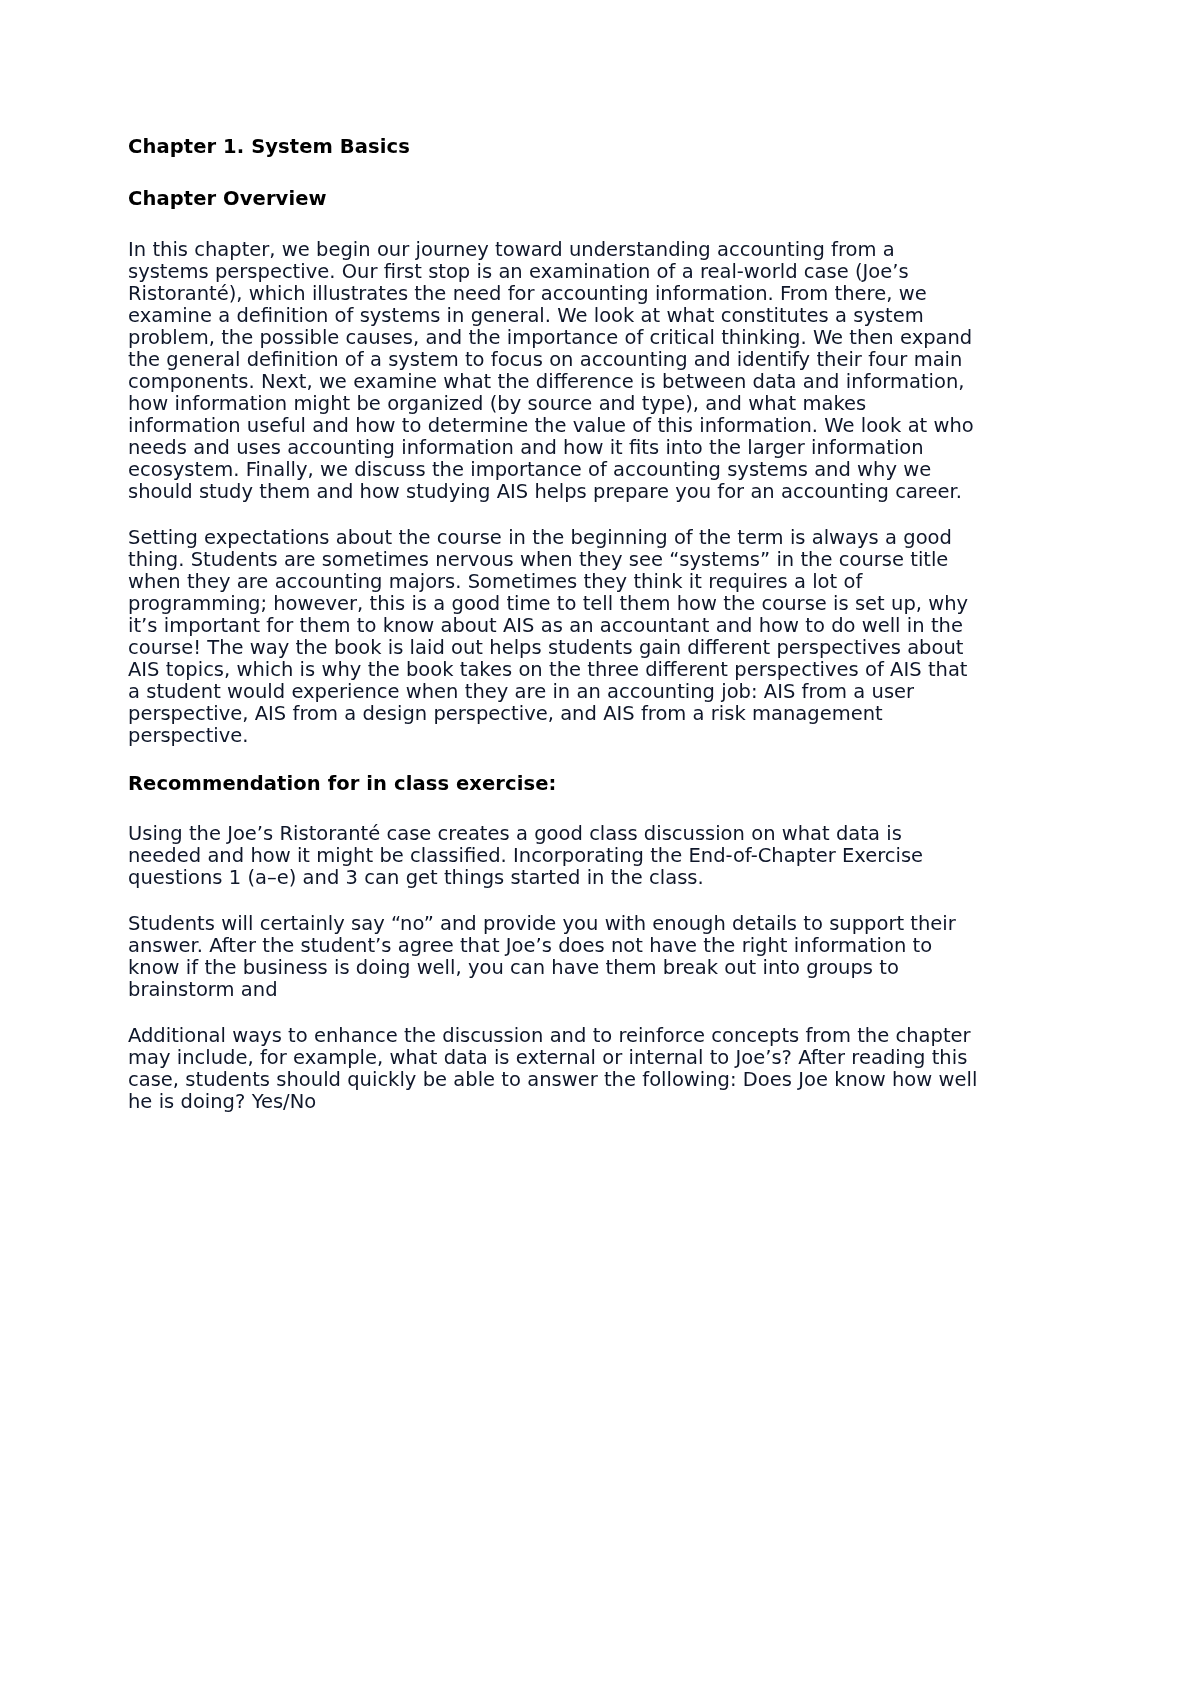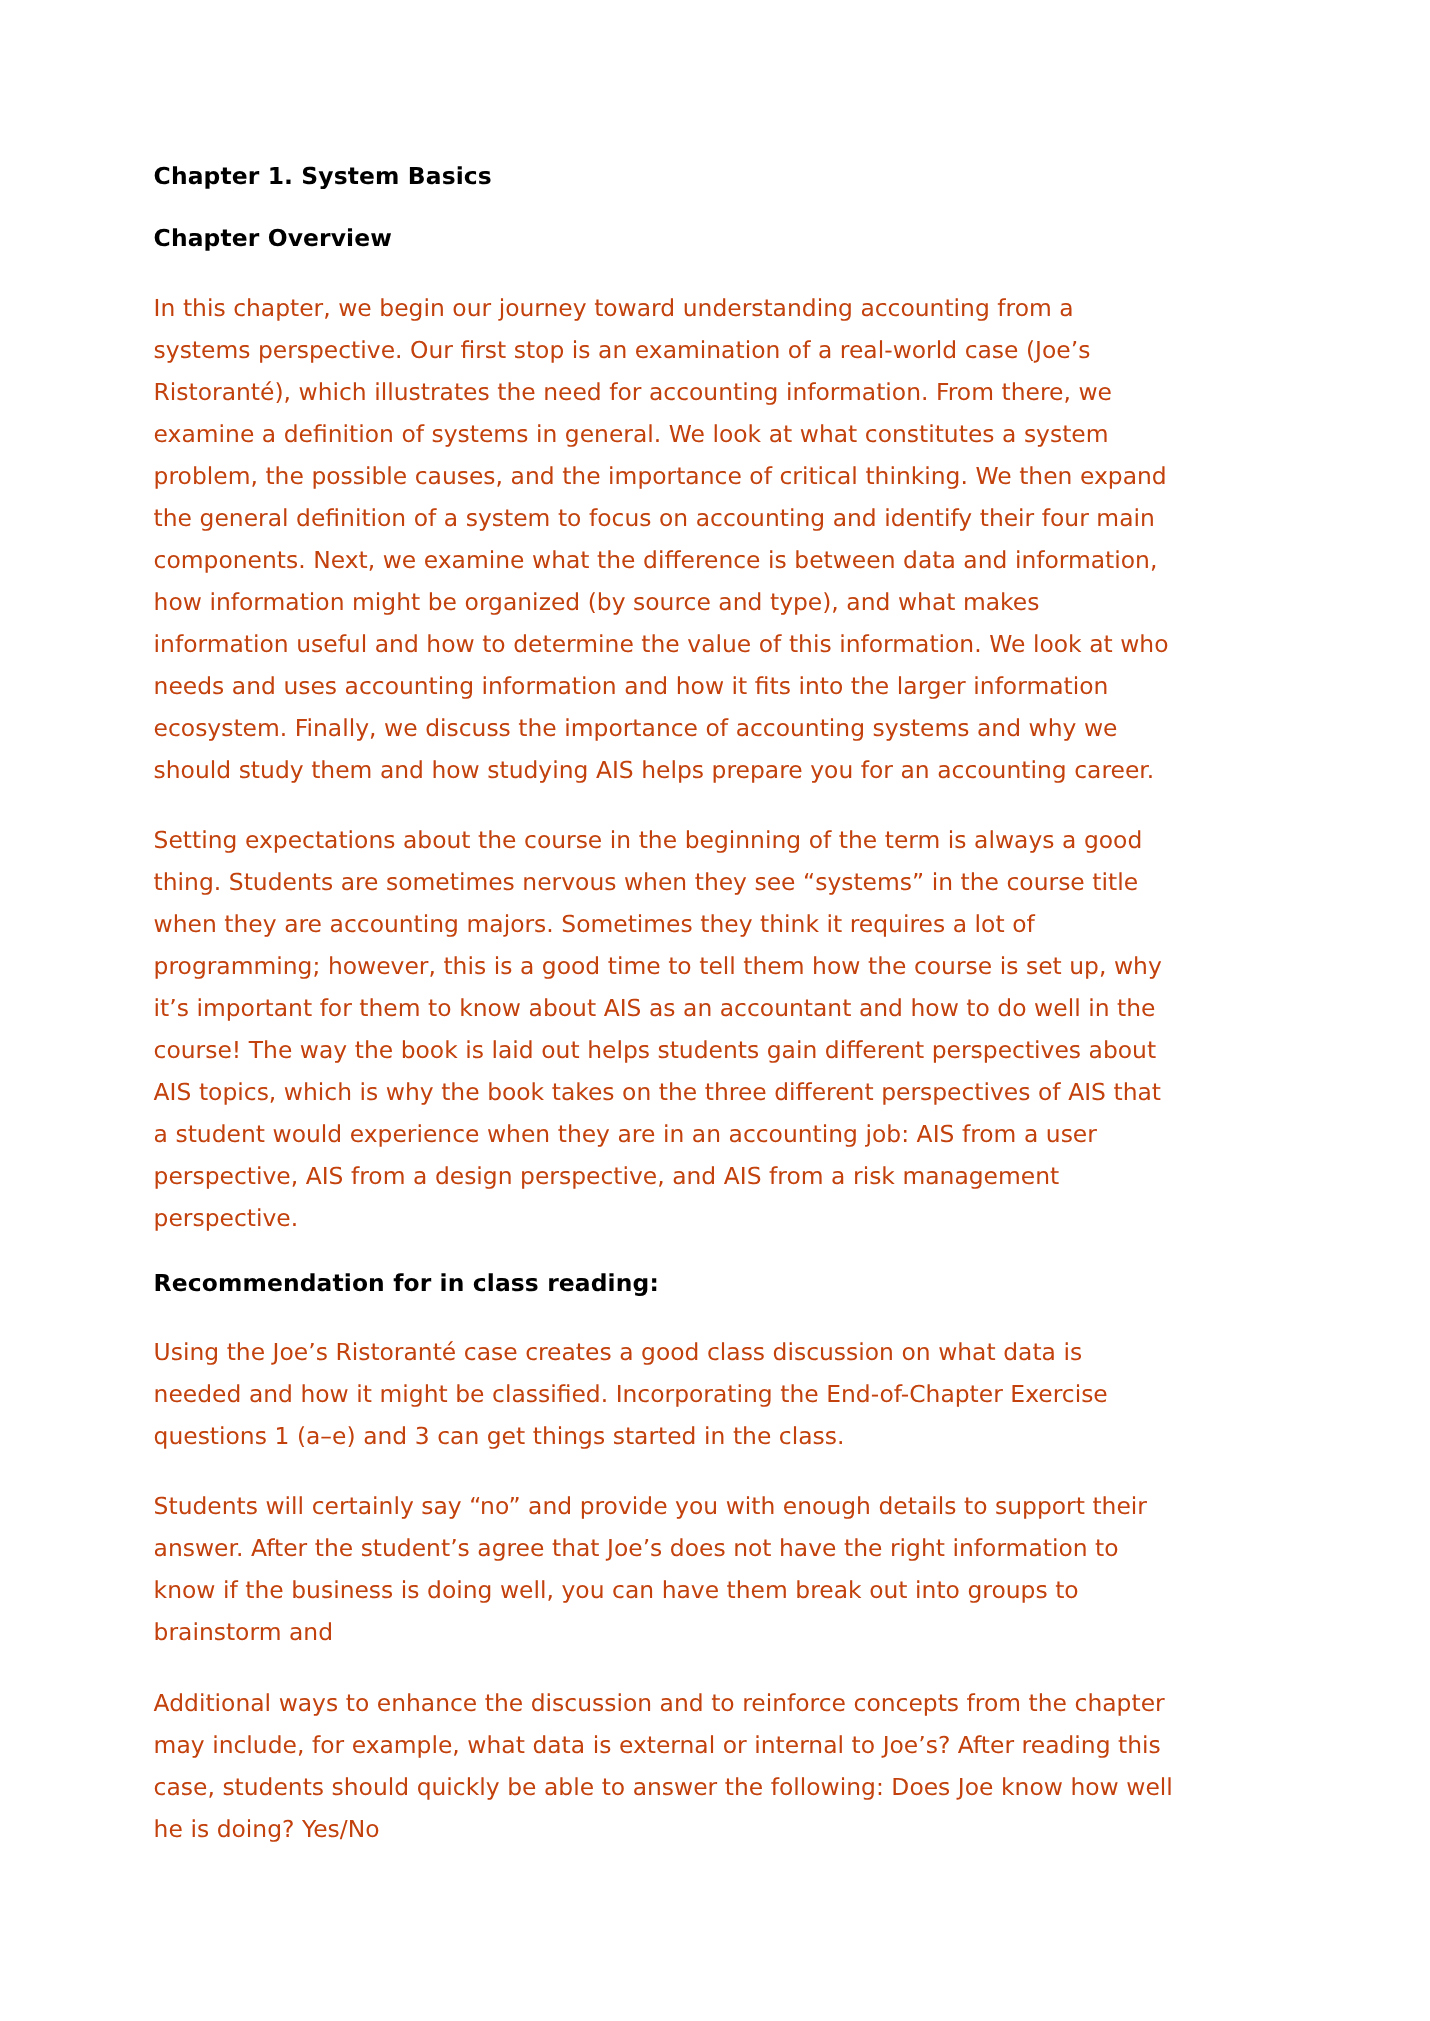--- a/index.html
+++ b/index.html
@@ -31,23 +31,23 @@
     font-size: 19.5px;
     font-weight: 700;
     line-height: 1.35;
     letter-spacing: 0.1px;
     margin: 12px 0 26px 0;
     color: #000000;
   }
   .para {
     font-size: 19.5px;
     font-weight: 400;
-    line-height: 35px;
+    line-height: 22px;
     margin: 12px 0 24px 0;
-    color: #c2410c;
+    color: #0f172a;
     text-align: left;
     word-spacing: 0.1px;
   }
   .para:last-child {
     margin-bottom: 0;
   }
 </style>
 </head>
 <body>
 
@@ -56,21 +56,21 @@
 
     <p class="heading">Chapter 1. System Basics</p>
 
     <p class="heading">Chapter Overview</p>
 
     <p class="para">In this chapter, we begin our journey toward understanding accounting from a systems perspective. Our first stop is an examination of a real-world case (Joe’s Ristoranté), which illustrates the need for accounting information. From there, we examine a definition of systems in general. We look at what constitutes a system problem, the possible causes, and the importance of critical thinking. We then expand the general definition of a system to focus on accounting and identify their four main components. Next, we examine what the difference is between data and information, how information might be organized (by source and type), and what makes information useful and how to determine the value of this information. We look at who needs and uses accounting information and how it fits into the larger information ecosystem. Finally, we discuss the importance of accounting systems and why we should study them and how studying AIS helps prepare you for an accounting career.</p>
 
 
     <p class="para">Setting expectations about the course in the beginning of the term is always a good thing. Students are sometimes nervous when they see “systems” in the course title when they are accounting majors. Sometimes they think it requires a lot of programming; however, this is a good time to tell them how the course is set up, why it’s important for them to know about AIS as an accountant and how to do well in the course! The way the book is laid out helps students gain different perspectives about AIS topics, which is why the book takes on the three different perspectives of AIS that a student would experience when they are in an accounting job: AIS from a user perspective, AIS from a design perspective, and AIS from a risk management perspective.</p>
 
-    <p class="heading">Recommendation for in class reading:</p>
+    <p class="heading">Recommendation for in class exercise:</p>
 
     <p class="para">Using the Joe’s Ristoranté case creates a good class discussion on what data is needed and how it might be classified. Incorporating the End-of-Chapter Exercise questions 1 (a–e) and 3 can get things started in the class.</p>
 
     <p class="para">Students will certainly say “no” and provide you with enough details to support their answer. After the student’s agree that Joe’s does not have the right information to know if the business is doing well, you can have them break out into groups to brainstorm and</p>
 
     <p class="para">Additional ways to enhance the discussion and to reinforce concepts from the chapter may include, for example, what data is external or internal to Joe’s? After reading this case, students should quickly be able to answer the following: Does Joe know how well he is doing? Yes/No</p>
 
   </div>
 </div>
 

